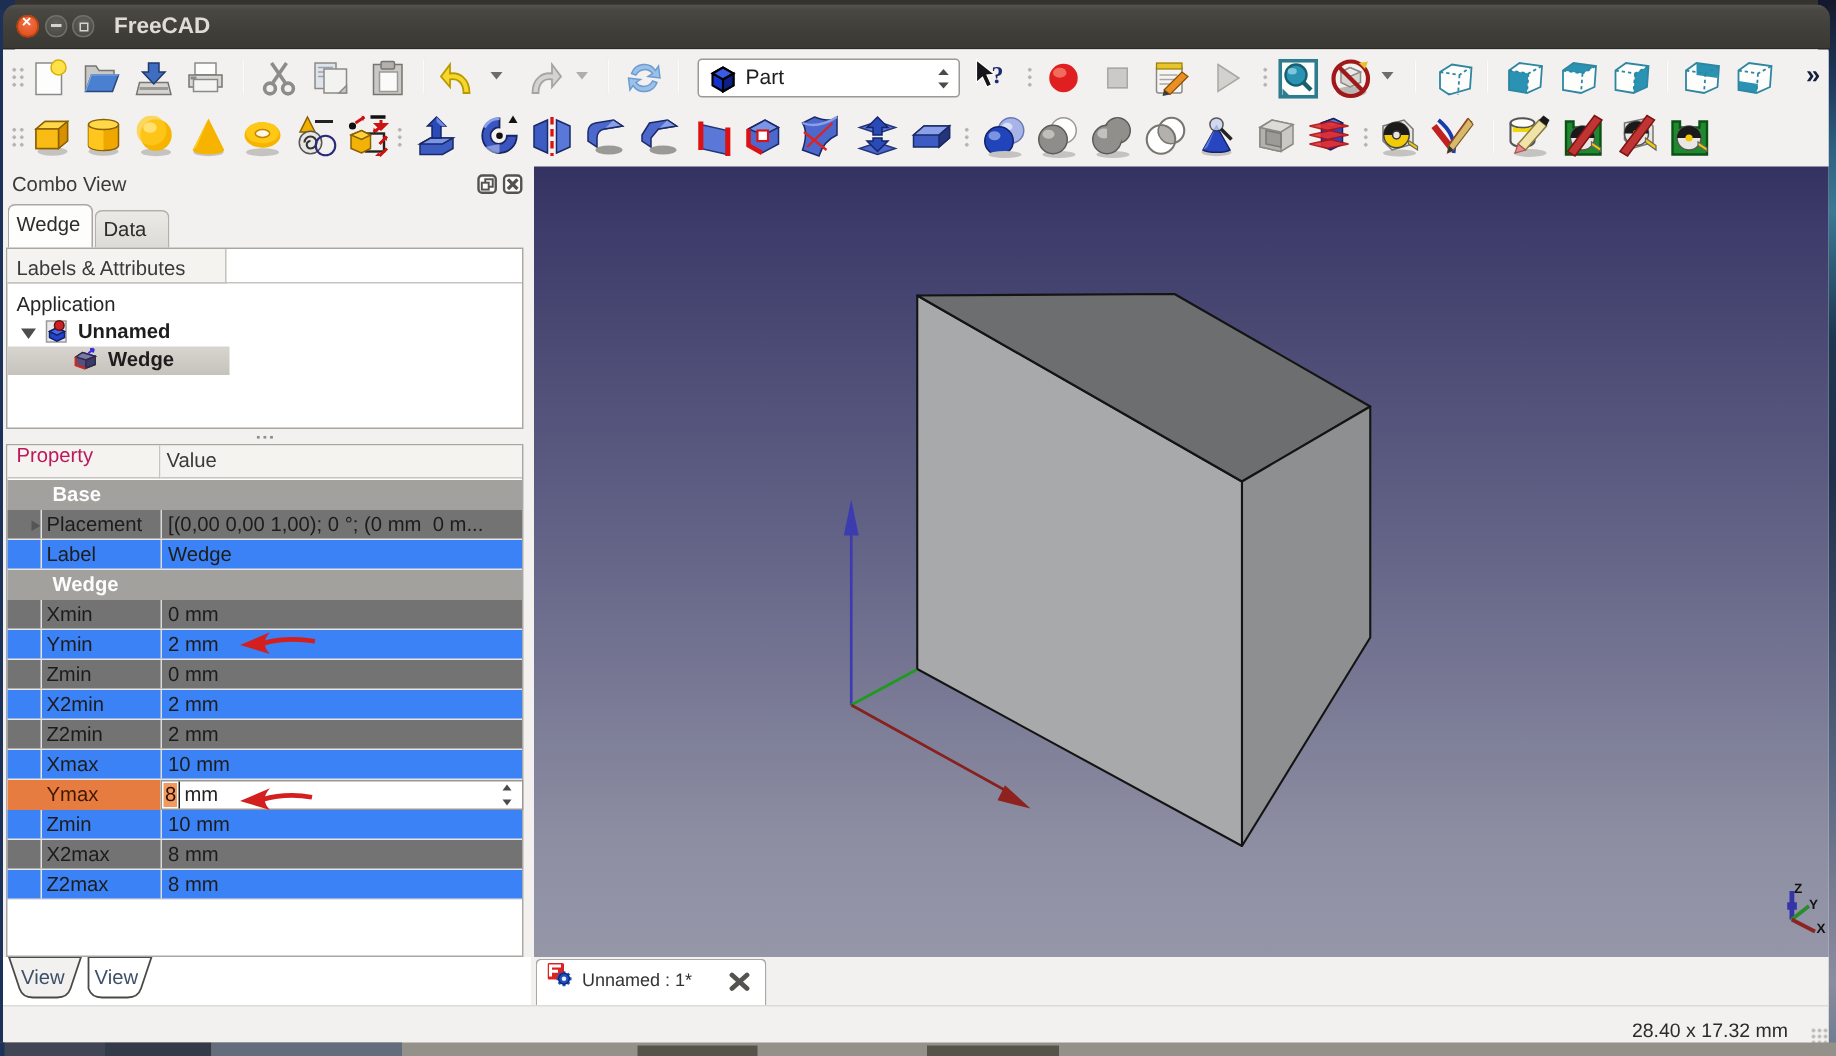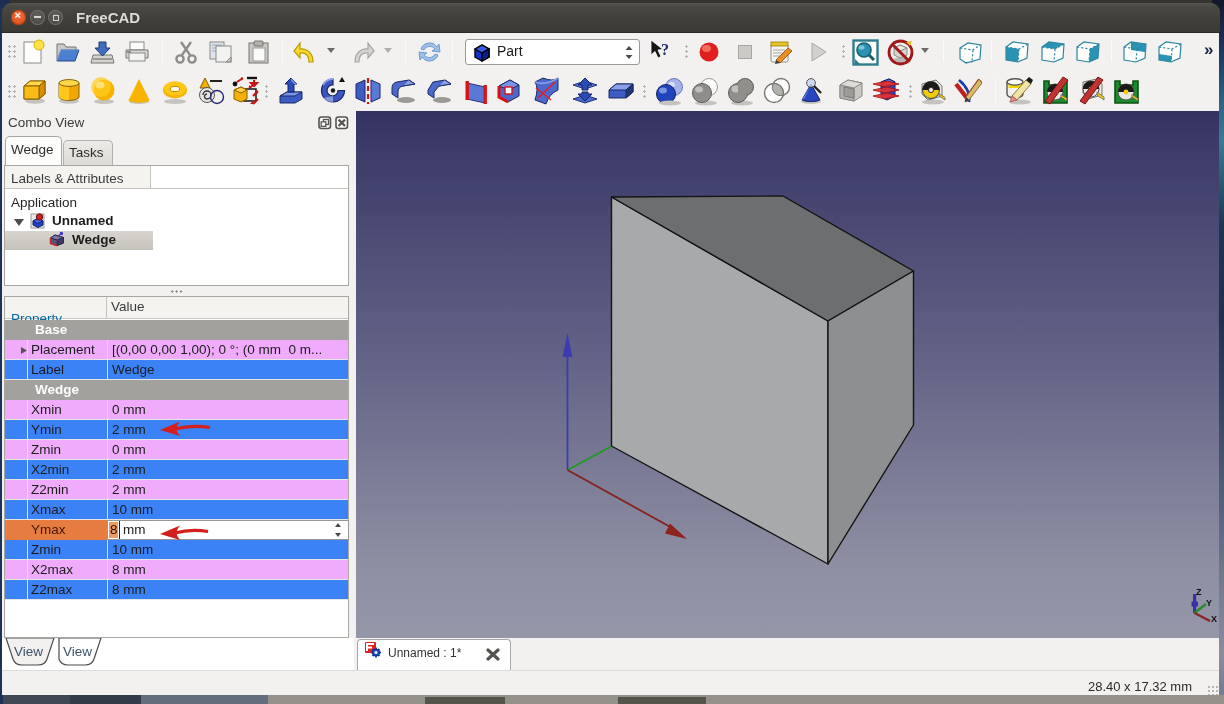--- a/index.html
+++ b/index.html
@@ -3,21 +3,21 @@
 <style>
 *{margin:0;padding:0;box-sizing:border-box}
 html,body{width:1224px;height:704px;overflow:hidden;font-family:"Liberation Sans",sans-serif;background:#f2f1ef;position:relative}
 .abs{position:absolute}
 .sep1{position:absolute;top:40px;width:1px;height:22px;background:#d2d0cc;border-right:1px solid #fbfbfa}
 .sep2{position:absolute;top:79px;width:1px;height:24px;background:#d2d0cc;border-right:1px solid #fbfbfa}
 .grip1{position:absolute;top:44px;width:5px;height:15px;background-image:radial-gradient(circle,#b5b3af 1px,transparent 1.2px);background-size:5px 5px}
 .grip2{position:absolute;top:84px;width:5px;height:15px;background-image:radial-gradient(circle,#b5b3af 1px,transparent 1.2px);background-size:5px 5px}
 .icon{position:absolute}
 .dd{position:absolute;width:0;height:0;border-left:4px solid transparent;border-right:4px solid transparent;border-top:5px solid #6e6c68}
-.prow{position:absolute;left:0;width:343px;height:20px;background:#f0abfc;border-bottom:1px solid #e7e5e1;overflow:hidden}
+.prow{position:absolute;left:0;width:343px;height:20px;background:#737373;border-bottom:1px solid #e7e5e1;overflow:hidden}
 .prow.alt{background:#3b82f6}
 .prow .pn{position:absolute;left:26px;top:2px}
 .prow .pv{position:absolute;left:107px;top:2px}
 .prow::before{content:"";position:absolute;left:0;top:0;width:22px;height:20px;background:transparent;border-right:1px solid #e4e2de}
 .prow::after{content:"";position:absolute;left:102px;top:0;width:1px;height:20px;background:#dcdad6}
 </style></head>
 <body>
 
 <div class="abs" style="left:0;top:0;width:1224px;height:6px;background:#34332f"></div>
 <div class="abs" style="left:0;top:0;width:10px;height:34px;background:#1c2f52"></div>
@@ -409,21 +409,21 @@
     <rect x="3.2" y="5.8" width="4.6" height="4.6" fill="#fcfcfb" stroke="#55534f" stroke-width="1.3"></rect>
   </svg>
 <svg class="abs" style="left:335px;top:116px" width="14" height="14">
     <rect x="1" y="1" width="11.5" height="11.5" rx="2.5" fill="#fcfcfb" stroke="#55534f" stroke-width="1.6"></rect>
     <path d="M3.6 3.6 L10 10 M10 3.6 L3.6 10" stroke="#55534f" stroke-width="2.2"></path>
   </svg>
 
 <div class="abs" style="left:5px;top:136px;width:57px;height:30px;background:#fdfdfc;border:1px solid #a9a7a2;border-bottom:none;border-radius:5px 5px 0 0"></div>
 <div class="abs" style="left:63px;top:140px;width:50px;height:26px;background:linear-gradient(#eceae6,#dcdad5);border:1px solid #b2b0ab;border-bottom:none;border-radius:5px 5px 0 0"></div>
 <div class="abs" style="left:11px;top:142px;font-size:13.5px;color:#2d2d2d">Wedge</div>
-<div class="abs" style="left:69px;top:145px;font-size:13.5px;color:#2d2d2d">Tasks</div>
+<div class="abs" style="left:69px;top:145px;font-size:13.5px;color:#2d2d2d">Data</div>
 
 <div class="abs" style="left:4px;top:165px;width:345px;height:121px;background:#fff;border:1px solid #a9a7a2"></div>
 <div class="abs" style="left:5px;top:166px;width:146px;height:23px;background:#f4f3f0;border-right:1px solid #c6c4c0;border-bottom:1px solid #c6c4c0"></div>
 <div class="abs" style="left:5px;top:166px;width:343px;height:23px;border-bottom:1px solid #c6c4c0"></div>
 <div class="abs" style="left:11px;top:171px;font-size:13.5px;color:#3a3a3a">Labels &amp; Attributes</div>
 <div class="abs" style="left:11px;top:195px;font-size:13.5px;color:#262626">Application</div>
 <svg class="abs" style="left:13px;top:217px" width="12" height="10">
     <path d="M1 2 L11 2 L6 9 Z" fill="#4d4d4d"></path>
   </svg>
 <svg class="abs" style="left:30px;top:212px" width="16" height="17">
@@ -441,21 +441,21 @@
 <path d="M2.5 7 L2.5 12.5 L9 14.8" fill="none" stroke="#cc2a22" stroke-width="1.6"></path>
 <path d="M11 4.5 L14.5 1.5 M14.5 1.5 L13.9 4 M14.5 1.5 L12 1.9" stroke="#3a2ae0" stroke-width="1.5" fill="none"></path>
 </svg>
 <div class="abs" style="left:72px;top:232px;font-size:13.5px;font-weight:bold;color:#1d1d1d">Wedge</div>
 
 <div class="abs" style="left:170px;top:290px;width:13px;height:3px;background-image:radial-gradient(circle,#908e8a 1px,transparent 1.2px);background-size:4.4px 3px"></div>
 
 <div class="abs" style="left:4px;top:296px;width:345px;height:342px;background:#fff;border:1px solid #a9a7a2"></div>
 <div class="abs" style="left:5px;top:297px;width:102px;height:22px;background:#f4f3f0;border-right:1px solid #c6c4c0;border-bottom:1px solid #c6c4c0"></div>
 <div class="abs" style="left:107px;top:297px;width:241px;height:22px;background:#f4f3f0;border-bottom:1px solid #c6c4c0"></div>
-<div class="abs" style="left:11px;top:311px;font-size:13.5px;color:#0369a1">Property</div>
+<div class="abs" style="left:11px;top:296px;font-size:13.5px;color:#be185d">Property</div>
 <div class="abs" style="left:111px;top:299px;font-size:13.5px;color:#3a3a3a">Value</div>
 <div id="ptable" class="abs" style="left:5px;top:320px;width:343px;height:280px;font-size:13.5px;color:#1c1c1c">
 <div class="abs" style="left:0;top:0;width:343px;height:20px;background:#a2a19e"></div>
 <div class="abs" style="left:30px;top:2px;font-weight:bold;color:#fdfdfd">Base</div>
 <div class="prow" style="top:20px">
       <span class="pn">Placement</span>
       <span class="pv">[(0,00 0,00 1,00); 0 °; (0 mm&nbsp;&nbsp;0 m...</span>
     </div>
 <svg class="abs" style="left:15px;top:26px" width="8" height="9">
       <path d="M1 1 L7 4.5 L1 8 Z" fill="#555"></path>

